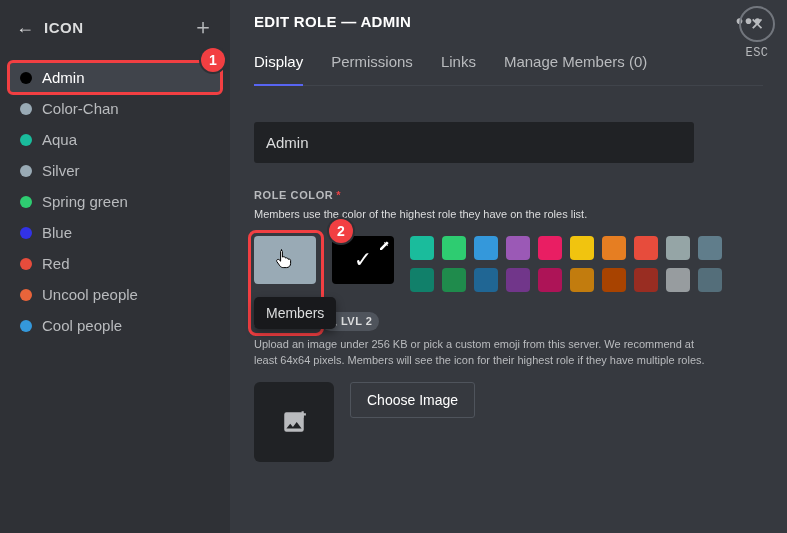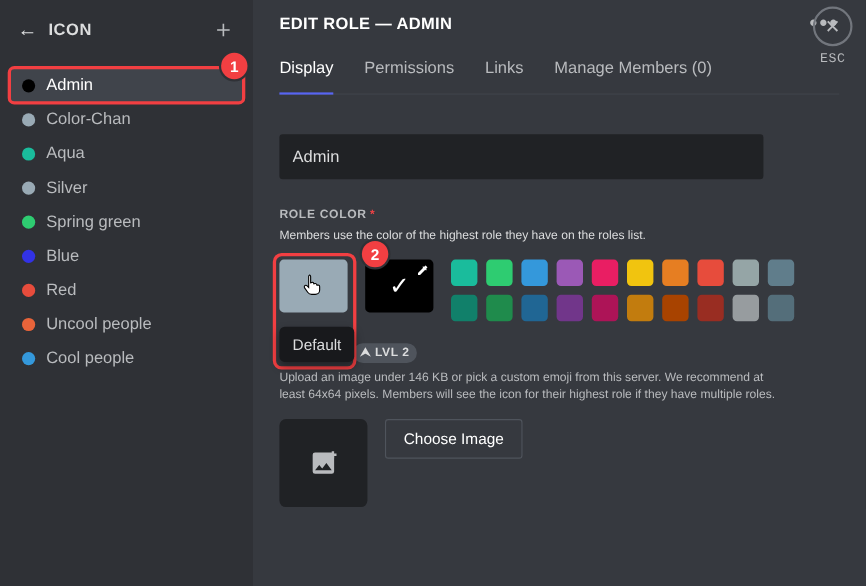--- a/index.html
+++ b/index.html
@@ -261,31 +261,31 @@
               <div class="swatch" style="background: rgb(153, 45, 34);"></div>
               <div class="swatch" style="background: rgb(151, 156, 159);"></div>
               <div class="swatch" style="background: rgb(84, 110, 122);"></div>
             </div>
         </div>
 
         <div class="color-highlight" style="left:-6px; top:-6px; width:76px; height:106px;"></div>
       </div>
 
       <div style="position:absolute; left:0px; top:108px;">
-        <span class="tooltip">Default</span>
+        <span class="tooltip">Members</span>
       </div>
 
       <div class="anno-badge" style="left:75px; top:30px;">2</div>
     </div>
 
     <div class="icon-row">
       <span class="field-label">ROLE ICON</span>
       <span class="badge-pill">⮝ <span>LVL 2</span></span>
     </div>
-    <div class="help-text muted-help" style="max-width:460px;">Upload an image under 146 KB or pick a custom emoji from this server. We recommend at least 64x64 pixels. Members will see the icon for their highest role if they have multiple roles.</div>
+    <div class="help-text muted-help" style="max-width:460px;">Upload an image under 256 KB or pick a custom emoji from this server. We recommend at least 64x64 pixels. Members will see the icon for their highest role if they have multiple roles.</div>
 
     <div class="upload-row">
       <div class="upload-box">
         <svg width="26" height="26" viewBox="0 0 24 24" fill="#b9bbbe">
           <path d="M21 19V5a2 2 0 0 0-2-2H5a2 2 0 0 0-2 2v14a2 2 0 0 0 2 2h14a2 2 0 0 0 2-2zM8.5 13.5l2.5 3 3.5-4.5L19 18H5l3.5-4.5z"></path>
           <path d="M19 2h2v2h2v2h-2v2h-2V6h-2V4h2z"></path>
         </svg>
       </div>
       <button class="choose-btn">Choose Image</button>
     </div>

